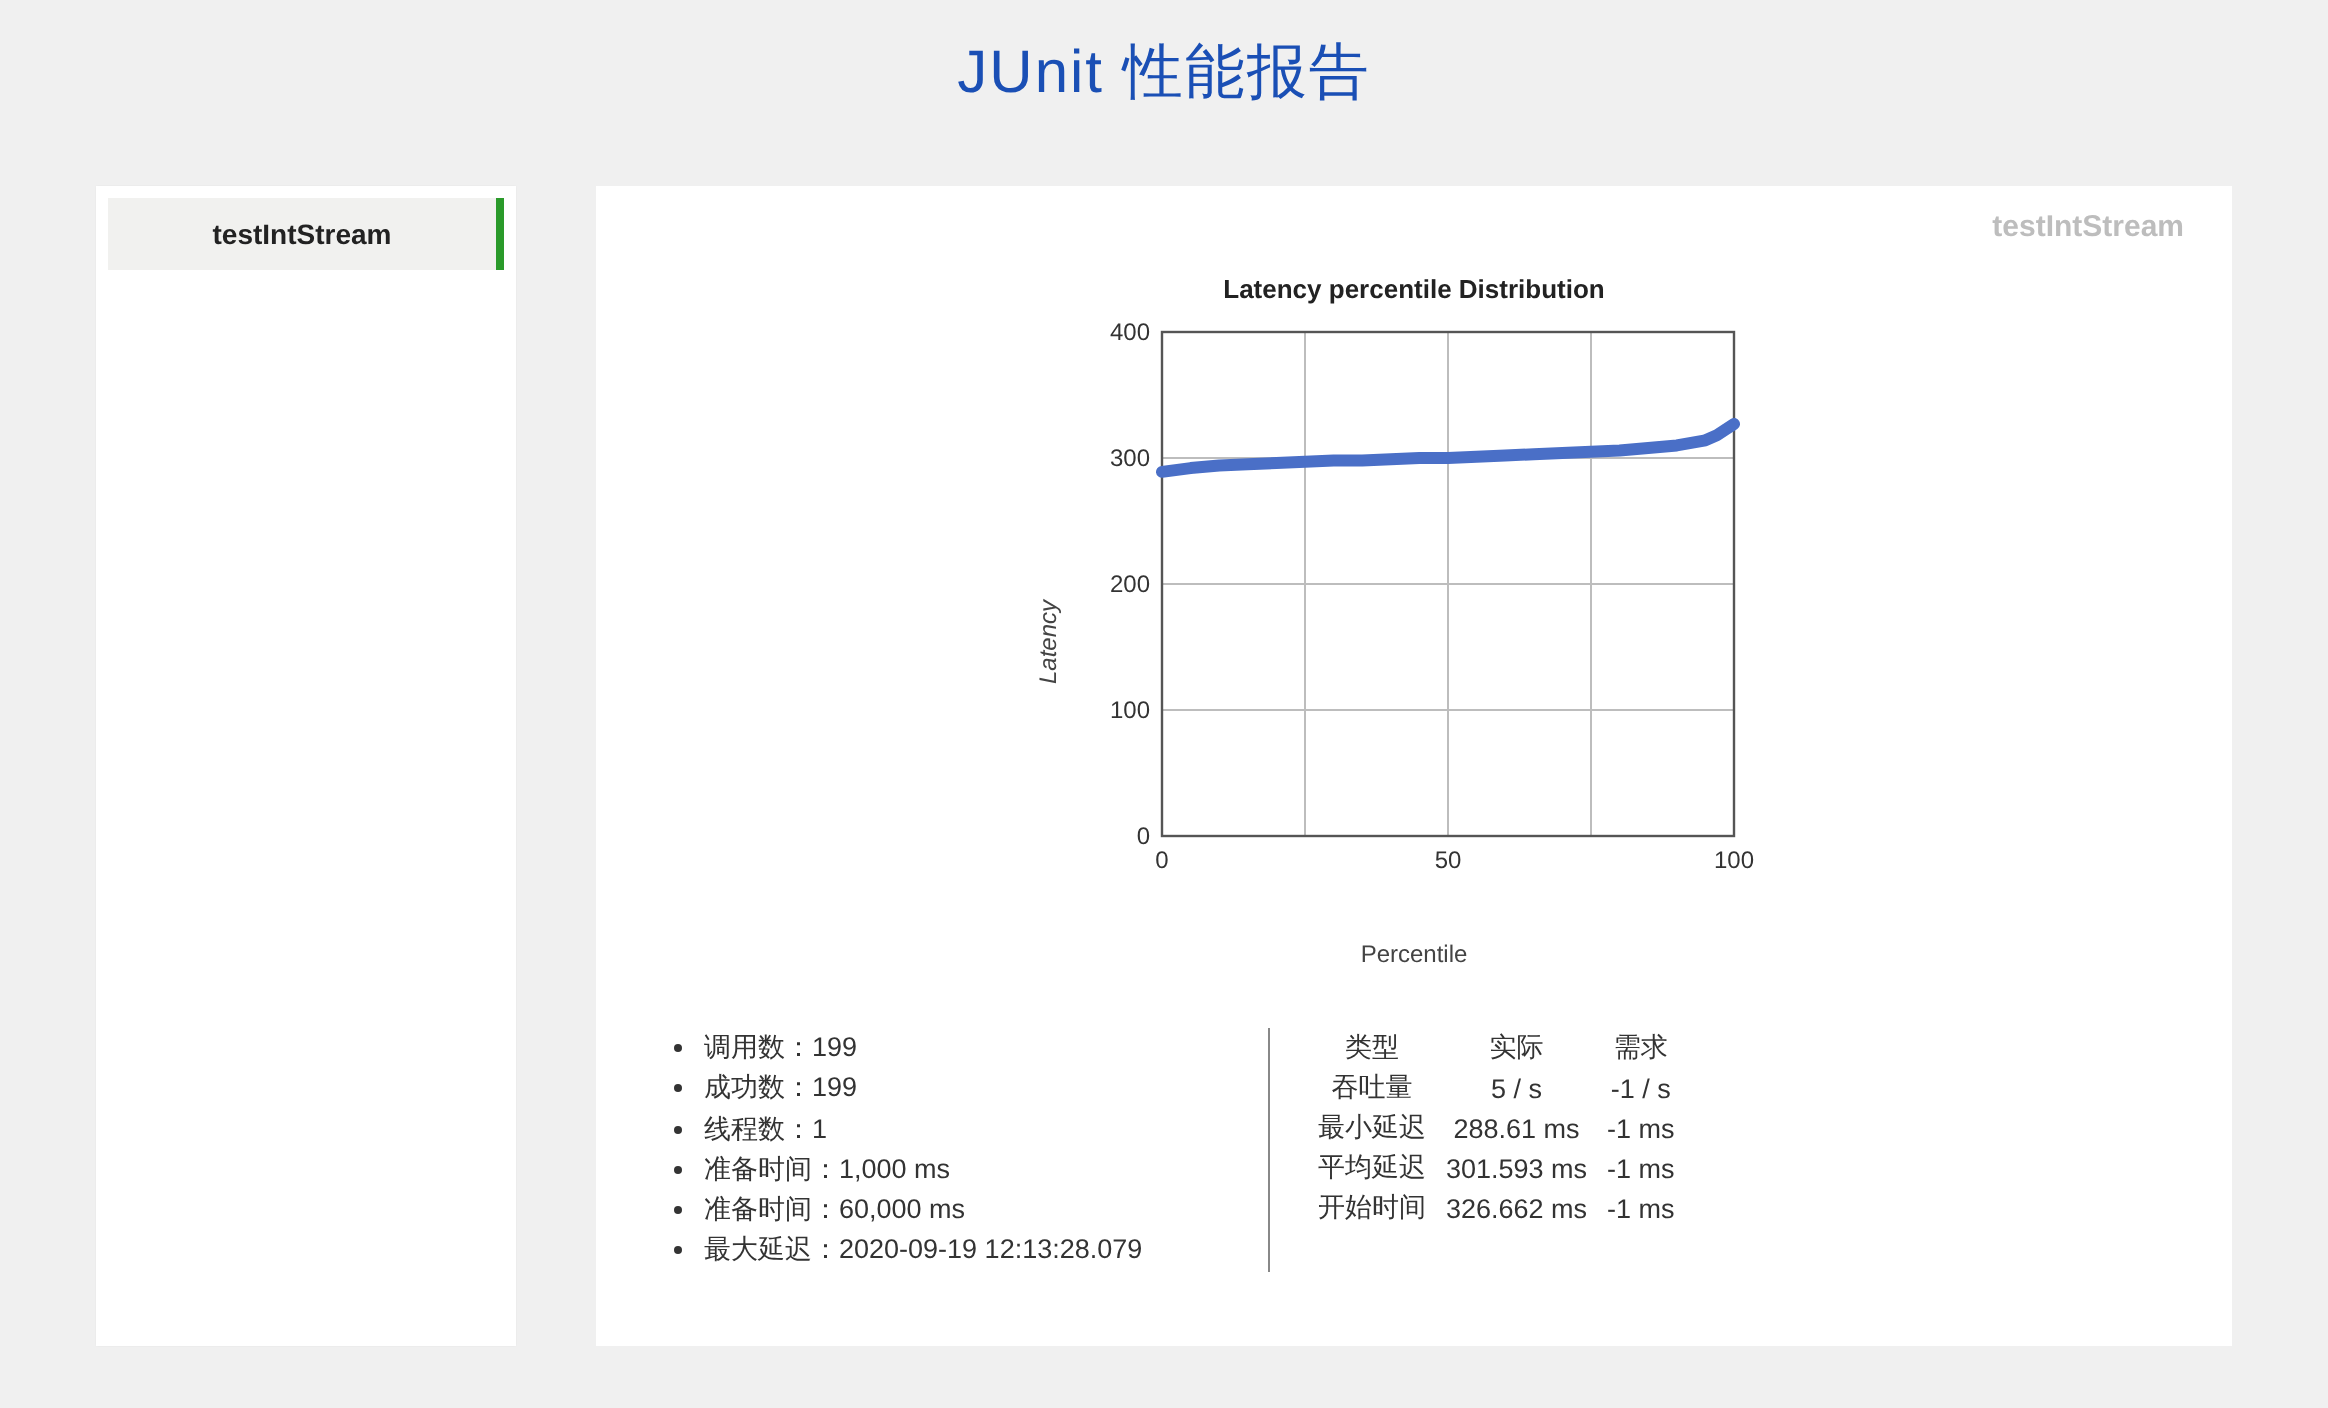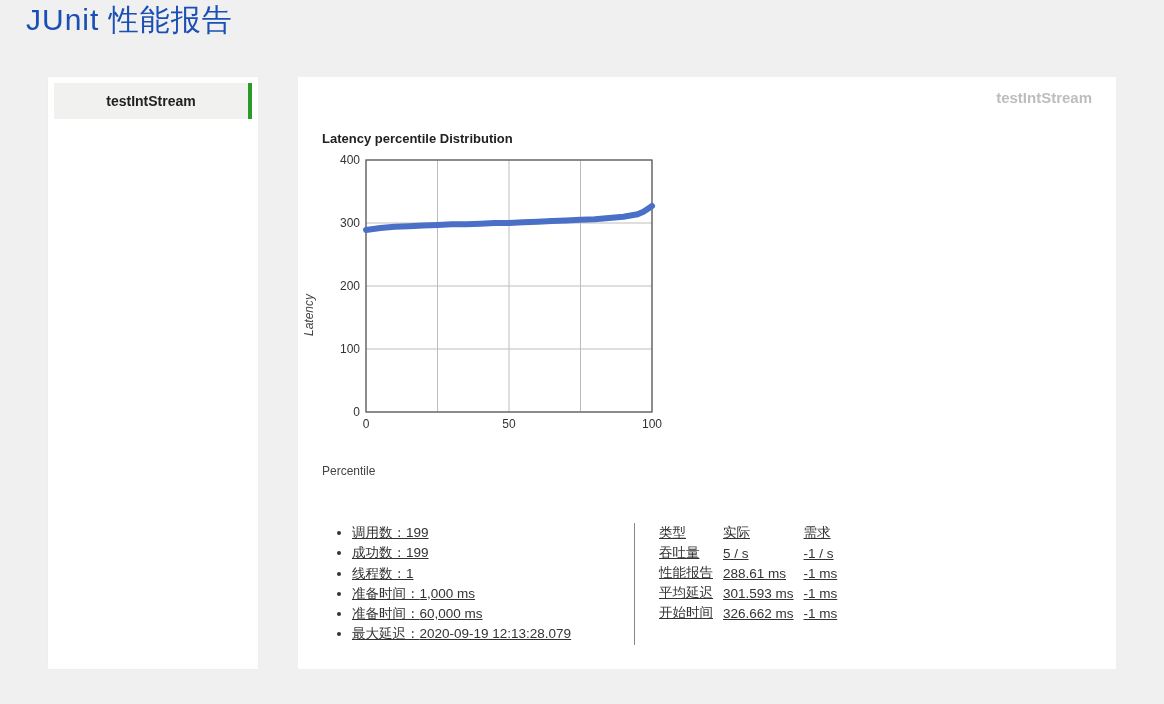--- a/index.html
+++ b/index.html
@@ -4,22 +4,22 @@
 <style>
   * { box-sizing: border-box; }
   html, body {
     margin: 0; padding: 0;
     width: 1164px; height: 704px;
     font-family: "Segoe UI", "Microsoft YaHei", Arial, sans-serif;
     background: #f0f0f0;
     color: #333;
   }
   .header {
-    padding: 0 0 16px 0;
-    margin-left: 26px;
+    text-align: center;
+    padding: 16px 0 16px 0;
   }
   .header h1 {
     margin: 0;
     font-size: 30px;
     font-weight: 400;
     color: #1a4fb5;
     letter-spacing: 1px;
   }
   .body-row {
     display: flex;
@@ -50,22 +50,22 @@
     position: relative;
   }
   .test-name-label {
     position: absolute;
     top: 12px; right: 24px;
     color: #bdbdbd;
     font-weight: 700;
     font-size: 15px;
   }
   .chart-wrap {
-    margin-top: 42px;
-    text-align: left;
+    margin-top: 32px;
+    text-align: center;
   }
   .chart-title {
     font-size: 13px;
     font-weight: 700;
     color: #222;
     margin-bottom: 6px;
   }
   .chart-box {
     display: inline-block;
     position: relative;
@@ -80,23 +80,22 @@
     font-size: 12px;
     color: #444;
   }
   .axis-label-x {
     font-size: 12px;
     color: #444;
     margin-top: 22px;
   }
   .stats-row {
     display: flex;
-    margin-top: 44px;
+    margin-top: 28px;
     padding-left: 8px;
-    text-decoration: underline;
   }
   .stats-left {
     flex: 0 0 280px;
     font-size: 13.5px;
     line-height: 1.5;
   }
   .stats-left ul {
     margin: 0; padding-left: 22px;
   }
   .stats-divider {
@@ -105,21 +104,21 @@
     margin: 0 24px;
     min-height: 92px;
   }
   .stats-right {
     font-size: 13.5px;
   }
   .req-table {
     border-collapse: collapse;
   }
   .req-table th, .req-table td {
-    text-align: left;
+    text-align: center;
     padding: 1px 10px 1px 0;
     font-weight: 400;
   }
   .req-table th { font-weight: 400; }
   .tick-text { font-size: 12px; fill: #333; }
   .grid-line { stroke: #bdbdbd; stroke-width: 1; }
   .border-line { stroke: #555; stroke-width: 1.2; }
   .data-line { stroke: #4a6fc7; stroke-width: 6; fill: none; stroke-linecap: round; stroke-linejoin: round; }
 </style>
 </head>
@@ -202,21 +201,21 @@
             <th>类型</th>
             <th>实际</th>
             <th>需求</th>
           </tr>
           <tr>
             <td>吞吐量</td>
             <td>5 / s</td>
             <td>-1 / s</td>
           </tr>
           <tr>
-            <td>性能报告</td>
+            <td>最小延迟</td>
             <td>288.61 ms</td>
             <td>-1 ms</td>
           </tr>
           <tr>
             <td>平均延迟</td>
             <td>301.593 ms</td>
             <td>-1 ms</td>
           </tr>
           <tr>
             <td>开始时间</td>

